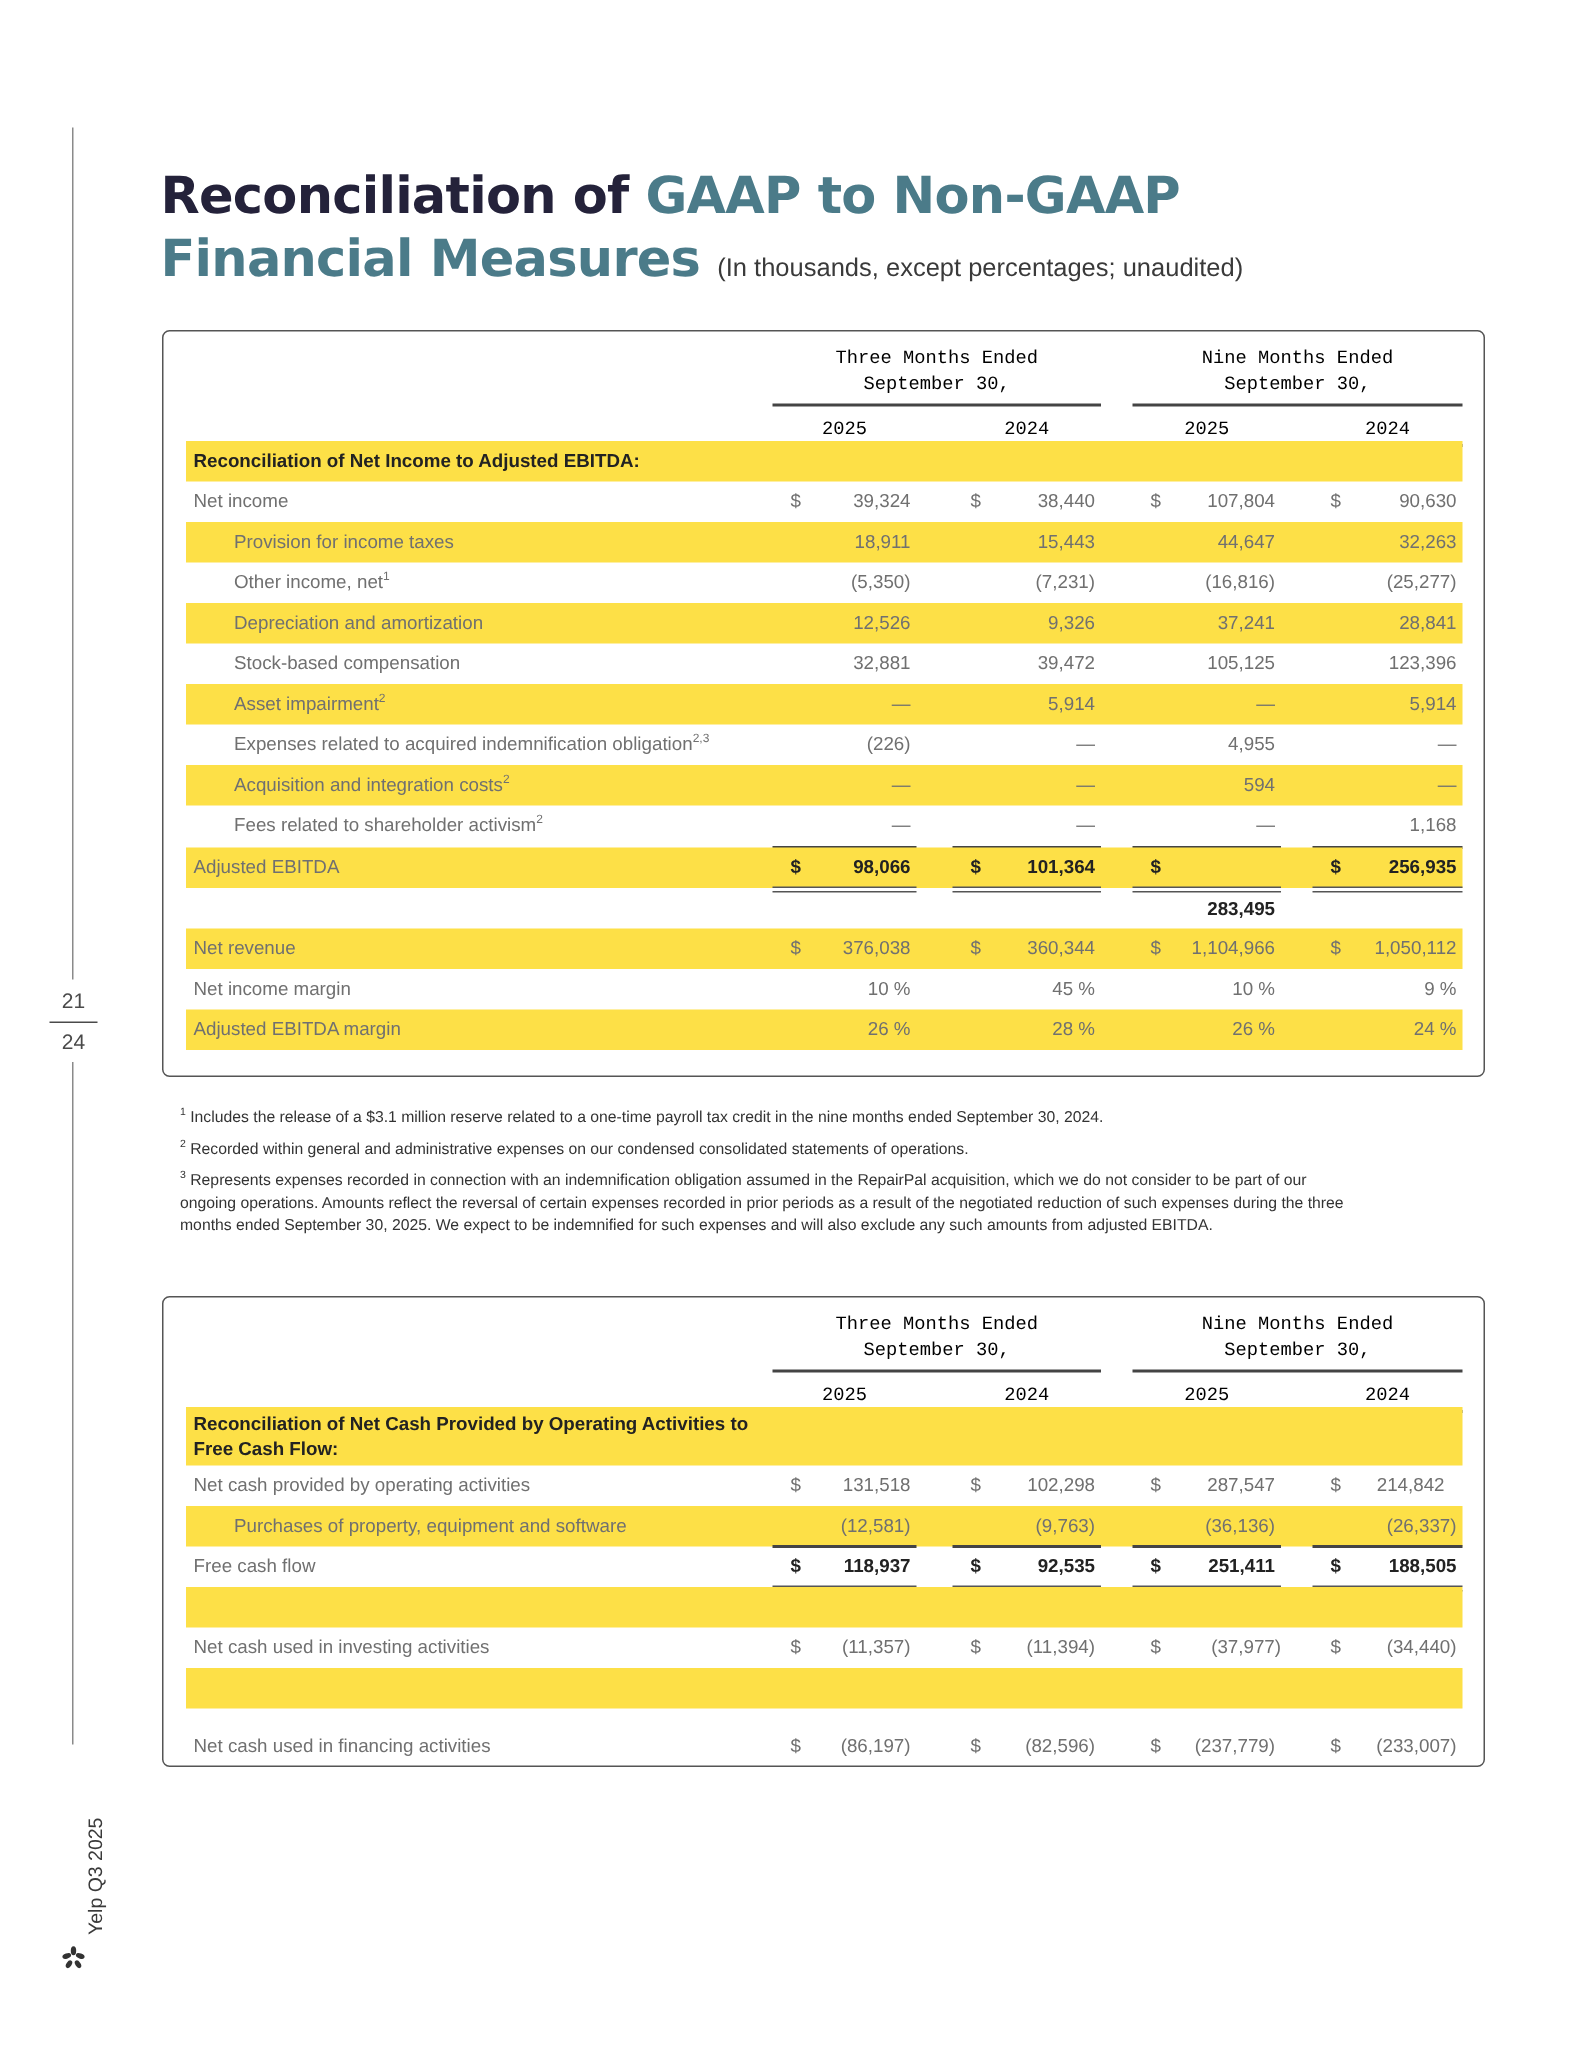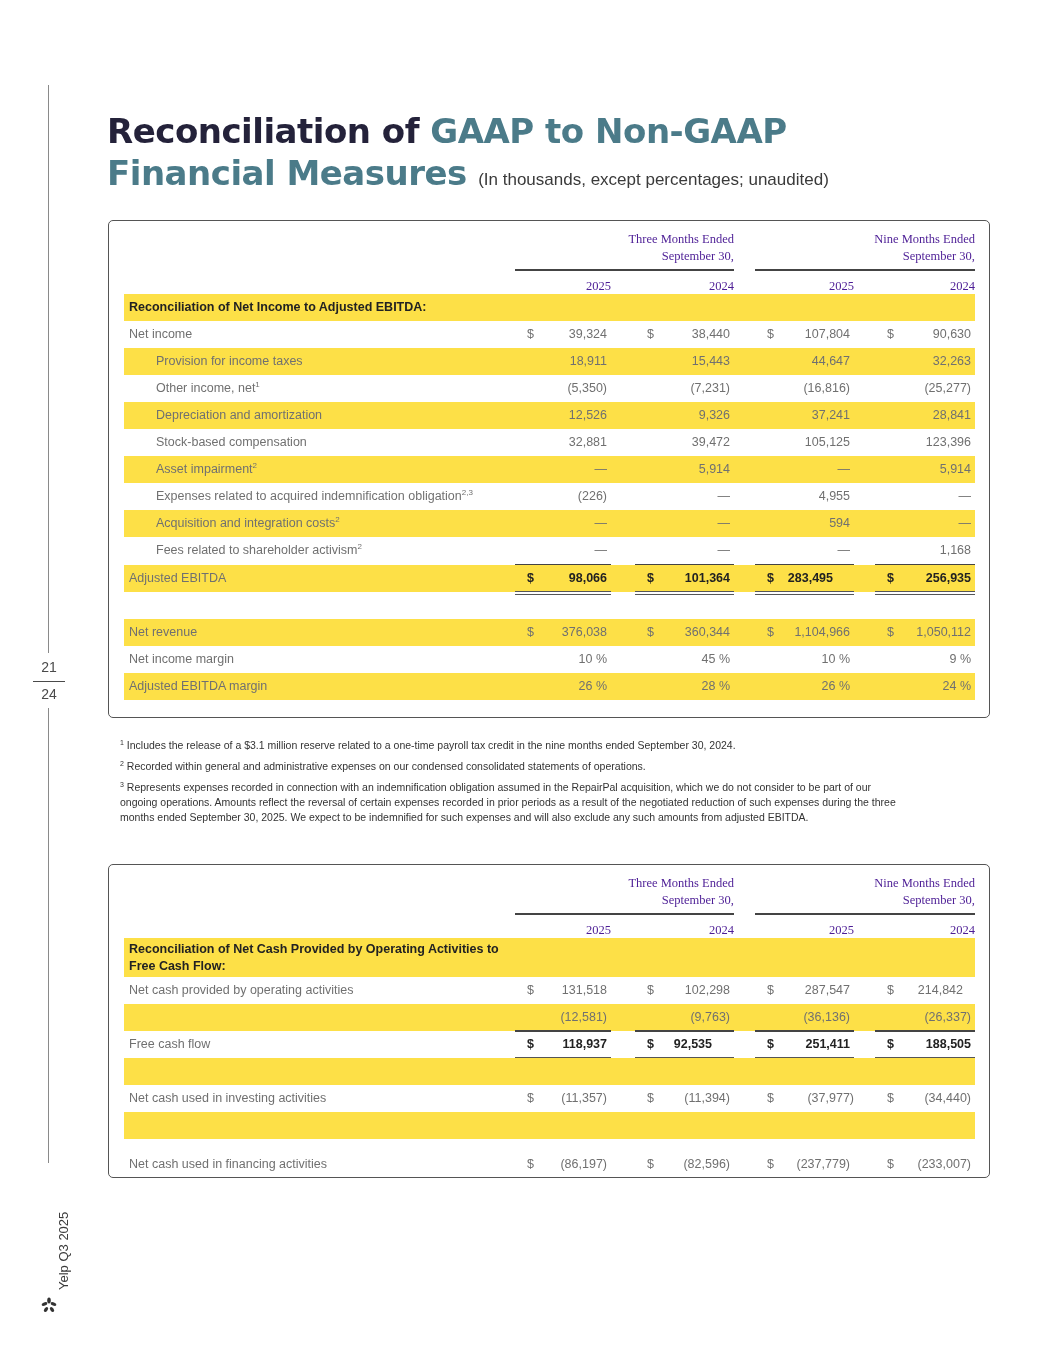--- a/index.html
+++ b/index.html
@@ -22,21 +22,21 @@
   .row { position:absolute; left:124px; width:851px; height:27px; }
   .row.shade { background:#fde047; }
   .cell { position:absolute; top:0; height:27px; line-height:27px; font-size:12.5px; color:#707070; white-space:nowrap; font-family:"Liberation Sans", sans-serif; }
   .lbl { left:5px; }
   .lbl.ind { left:32px; }
   .row.bold .num, .row.bold .dol { color:#222; font-weight:bold; }
   .hdrlbl { color:#222; font-weight:bold; font-size:12.5px; }
   .num { text-align:right; }
   sup { font-size:8px; line-height:0; vertical-align:super; }
 
-  .colhead { position:absolute; text-align:right; font-size:12.5px; color:#4c1d95; line-height:17px; font-family:Liberation Serif, serif; }
+  .colhead { position:absolute; text-align:center; font-size:12.5px; color:#000000; line-height:17px; font-family:Liberation Mono, monospace; }
   .hline { position:absolute; height:1.5px; background:#444; }
   .dbl { position:absolute; height:4px; border-top:1.5px solid #555; border-bottom:1.5px solid #555; box-sizing:border-box; }
 
   .fn { position:absolute; left:120px; width:790px; font-size:10.5px; line-height:15px; color:#333; font-family:"Liberation Sans", sans-serif; }
   .fn sup { font-size:7px; }
 </style>
 </head>
 <body>
 
 <div class="vline" style="top:85px;height:568px;"></div>
@@ -161,21 +161,21 @@
 <div class="hline" style="left:635px;width:99px;top:564px;"></div>
 <div class="hline" style="left:755px;width:99px;top:564px;"></div>
 <div class="hline" style="left:875px;width:100px;top:564px;"></div>
 <div class="row shade bold" style="top:565px;height:27px;">
     <span class="cell lbl">Adjusted EBITDA</span>
     <span class="cell dol" style="left: 403px; height: 27px; line-height: 27px;">$</span>
     <span class="cell num" style="right: 368px; height: 27px; line-height: 27px;">98,066</span>
     <span class="cell dol" style="left: 523px; height: 27px; line-height: 27px;">$</span>
     <span class="cell num" style="right: 245px; height: 27px; line-height: 27px;">101,364</span>
     <span class="cell dol" style="left: 643px; height: 27px; line-height: 27px;">$</span>
-    <span class="cell num" style="right: 142px; height: 27px; line-height: 27px;">283,495</span>
+    <span class="cell num" style="right: 125px; height: 27px; line-height: 27px; margin-top: 28px;">283,495</span>
     <span class="cell dol" style="left: 763px; height: 27px; line-height: 27px;">$</span>
     <span class="cell num" style="right: 4px; height: 27px; line-height: 27px;">256,935</span>
   </div>
 <div class="dbl" style="left:515px;width:96px;top:591px;"></div>
 <div class="dbl" style="left:635px;width:99px;top:591px;"></div>
 <div class="dbl" style="left:755px;width:99px;top:591px;"></div>
 <div class="dbl" style="left:875px;width:100px;top:591px;"></div>
 <div class="row" style="top:592px;height:27px;"></div>
 <div class="row shade" style="top:619px;height:27px;">
     <span class="cell lbl">Net revenue</span>
@@ -231,35 +231,36 @@
     <span class="cell dol" style="left: 403px; height: 27px; line-height: 27px;">$</span>
     <span class="cell num" style="right: 368px; height: 27px; line-height: 27px;">131,518</span>
     <span class="cell dol" style="left: 523px; height: 27px; line-height: 27px;">$</span>
     <span class="cell num" style="right: 245px; height: 27px; line-height: 27px;">102,298</span>
     <span class="cell dol" style="left: 643px; height: 27px; line-height: 27px;">$</span>
     <span class="cell num" style="right: 125px; height: 27px; line-height: 27px;">287,547</span>
     <span class="cell dol" style="left: 763px; height: 27px; line-height: 27px;">$</span>
     <span class="cell num" style="right: 12px; height: 27px; line-height: 27px;">214,842</span>
   </div>
 <div class="row shade" style="top:1004px;height:27px;">
+    <span class="cell lbl ind">Purchases of property, equipment and software</span>
     <span class="cell num" style="right: 368px; height: 27px; line-height: 27px;">(12,581)</span>
     <span class="cell num" style="right: 245px; height: 27px; line-height: 27px;">(9,763)</span>
     <span class="cell num" style="right: 125px; height: 27px; line-height: 27px;">(36,136)</span>
     <span class="cell num" style="right: 4px; height: 27px; line-height: 27px;">(26,337)</span>
   </div>
 <div class="hline" style="left:515px;width:96px;top:1030px;"></div>
 <div class="hline" style="left:635px;width:99px;top:1030px;"></div>
 <div class="hline" style="left:755px;width:99px;top:1030px;"></div>
 <div class="hline" style="left:875px;width:100px;top:1030px;"></div>
 <div class="row bold" style="top:1031px;height:27px;">
     <span class="cell lbl">Free cash flow</span>
     <span class="cell dol" style="left: 403px; height: 27px; line-height: 27px;">$</span>
     <span class="cell num" style="right: 368px; height: 27px; line-height: 27px;">118,937</span>
     <span class="cell dol" style="left: 523px; height: 27px; line-height: 27px;">$</span>
-    <span class="cell num" style="right: 263px; height: 27px; line-height: 27px;">92,535</span>
+    <span class="cell num" style="right: 245px; height: 27px; line-height: 27px;">92,535</span>
     <span class="cell dol" style="left: 643px; height: 27px; line-height: 27px;">$</span>
     <span class="cell num" style="right: 125px; height: 27px; line-height: 27px;">251,411</span>
     <span class="cell dol" style="left: 763px; height: 27px; line-height: 27px;">$</span>
     <span class="cell num" style="right: 4px; height: 27px; line-height: 27px;">188,505</span>
   </div>
 <div class="dbl" style="left:515px;width:96px;top:1057px;"></div>
 <div class="dbl" style="left:635px;width:99px;top:1057px;"></div>
 <div class="dbl" style="left:755px;width:99px;top:1057px;"></div>
 <div class="dbl" style="left:875px;width:100px;top:1057px;"></div>
 <div class="row shade" style="top:1058px;height:27px;"></div>

